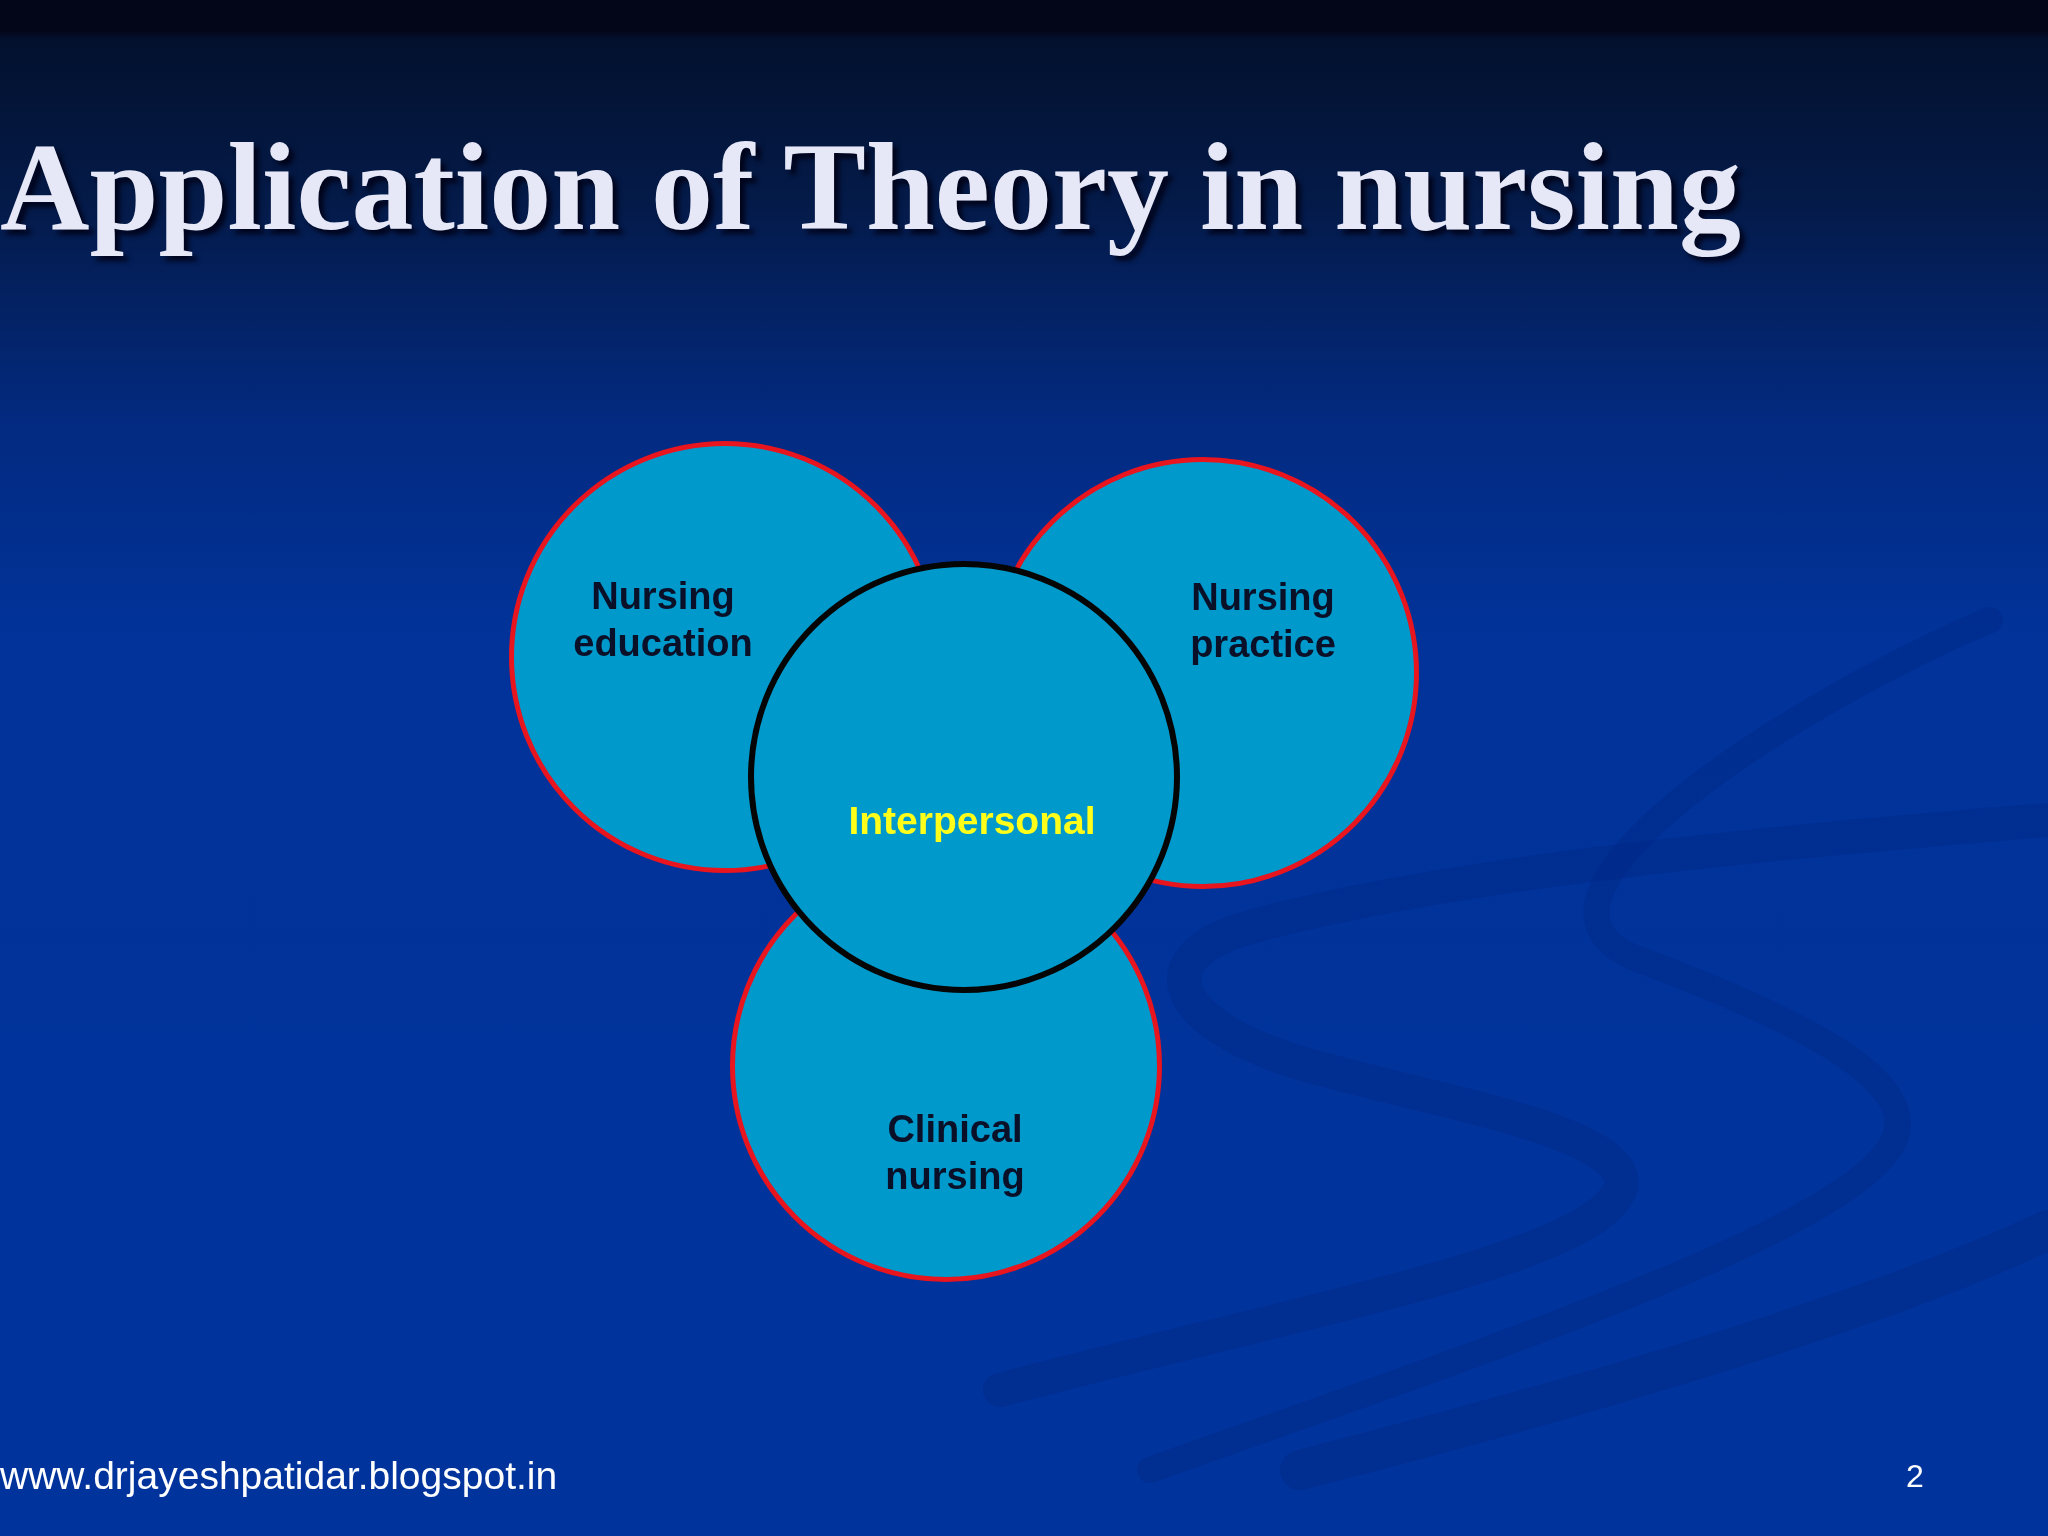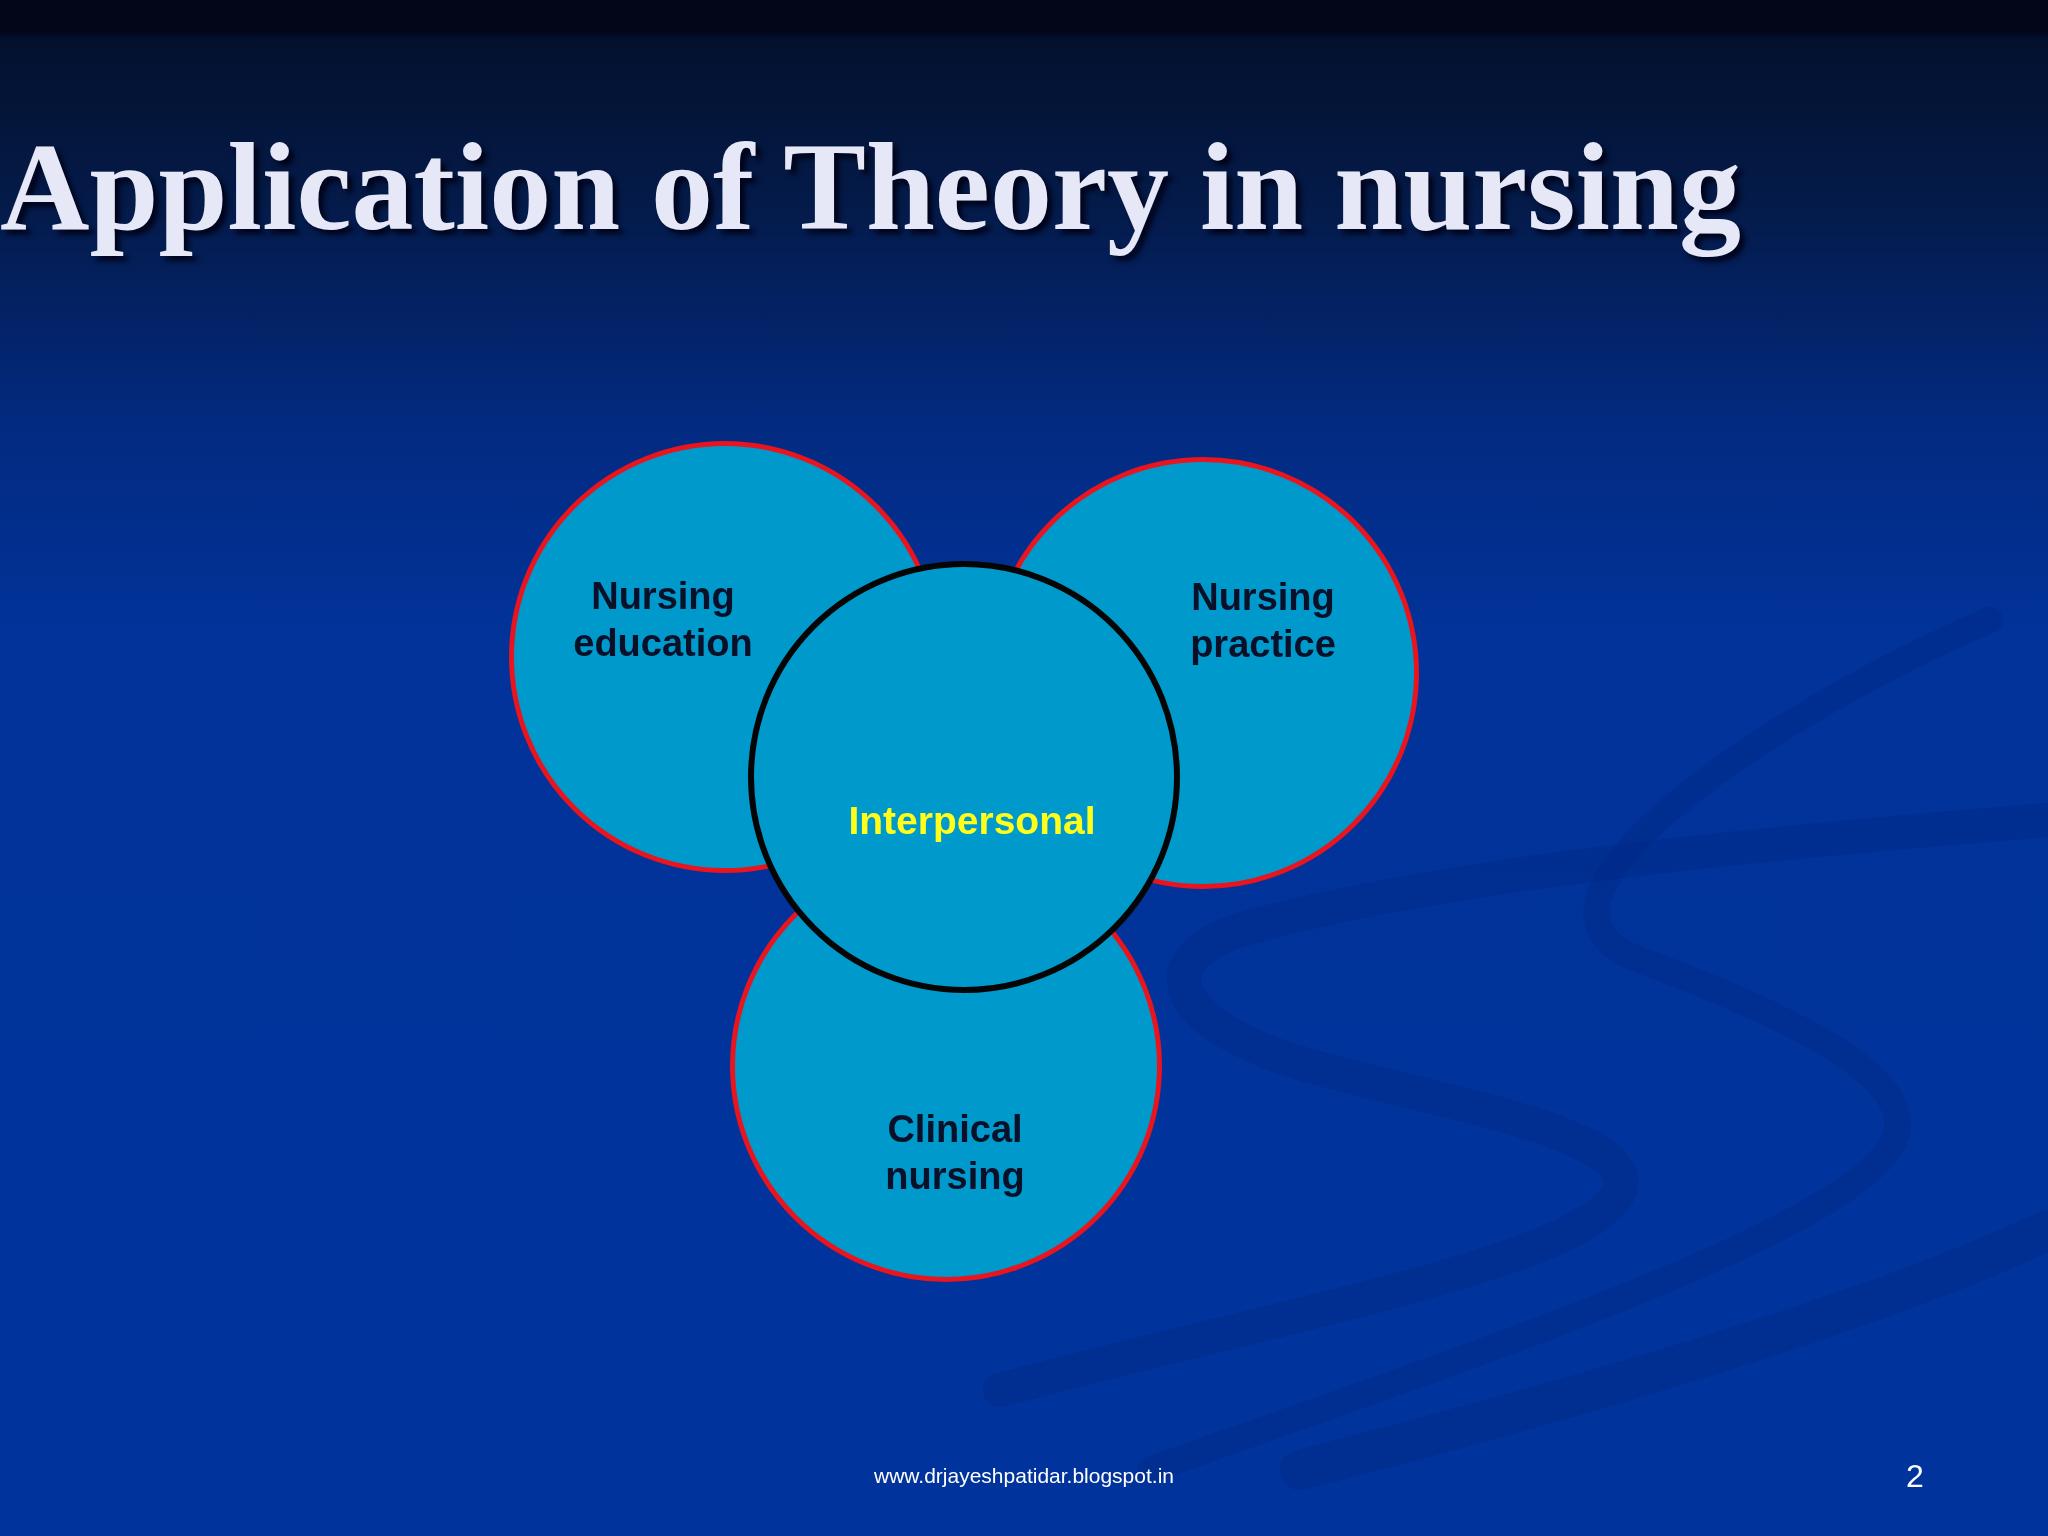--- a/index.html
+++ b/index.html
@@ -27,22 +27,22 @@
   }
   .outer { border: 5px solid #E8141E; width: 432px; height: 432px; }
   .center { border: 6px solid #050505; width: 432px; height: 432px; }
   .label {
     position: absolute; text-align: center; font-weight: bold;
     font-size: 38px; line-height: 47px; color: #0A1028; white-space: nowrap;
   }
   .label span { display: block; }
   .center-label { color: #FFFF1A; font-size: 39px; line-height: 48px; }
   .footer-url {
-    position: absolute; left: 0; top: 1456px; width: 2048px; text-align: center;
-    font-size: 21px; line-height: 40px; color: #FFFFFF;
+    position: absolute; left: 0; top: 1456px; width: 2048px; text-align: left;
+    font-size: 39px; line-height: 40px; color: #FFFFFF;
   }
   .page-num {
     position: absolute; left: 1890px; top: 1456px; width: 50px; text-align: center;
     font-size: 32px; line-height: 40px; color: #FFFFFF;
   }
 </style>
 </head>
 <body>
 
 <div class="slide">

